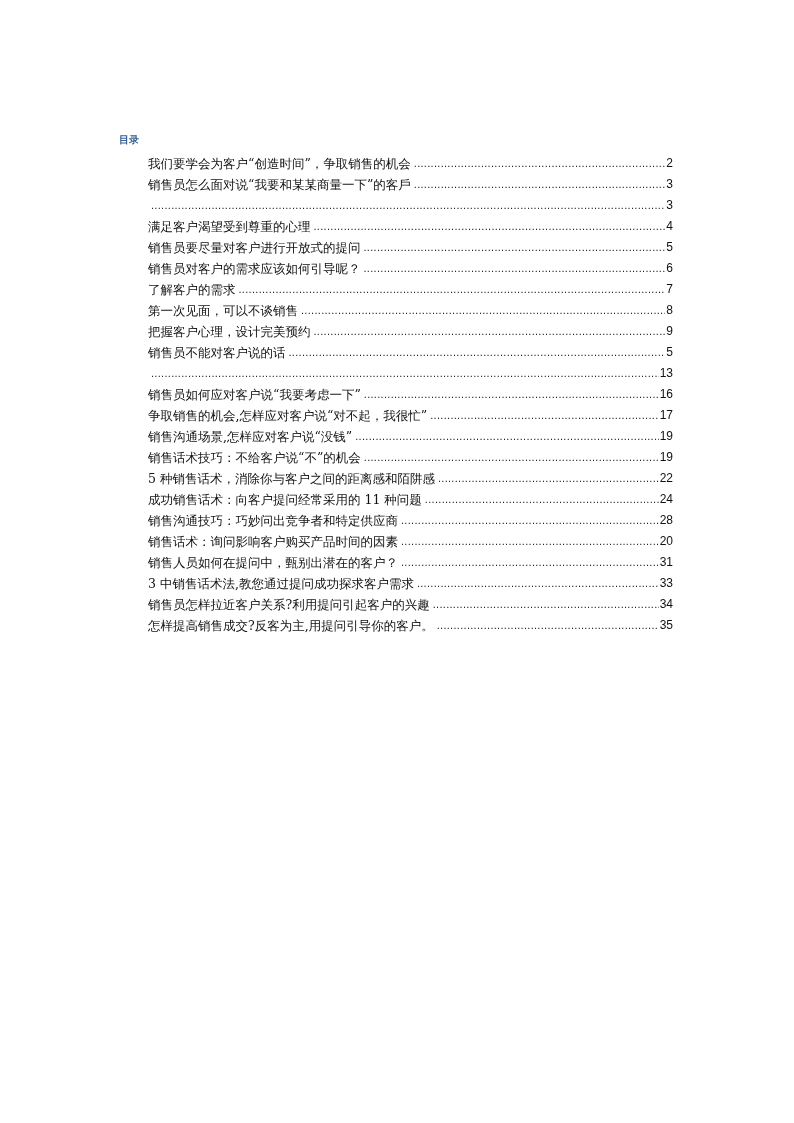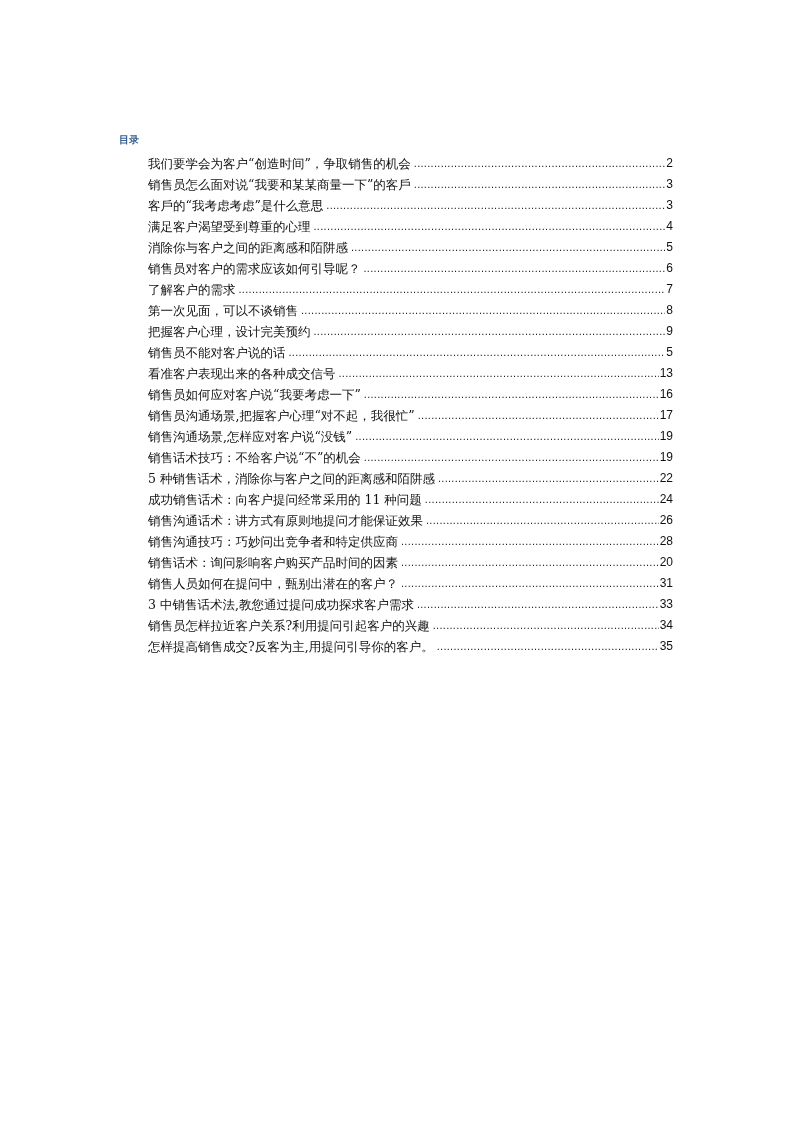--- a/index.html
+++ b/index.html
@@ -85,31 +85,30 @@
         <span class="toc-title">我们要学会为客户“创造时间”，争取销售的机会</span>
         <span class="toc-leader"></span>
         <span class="toc-page">2</span>
       </li>
     <li class="toc-item">
         <span class="toc-title">销售员怎么面对说“我要和某某商量一下”的客戶</span>
         <span class="toc-leader"></span>
         <span class="toc-page">3</span>
       </li>
     <li class="toc-item">
-        <span class="toc-title">客戶的“我考虑考虑”是什么意思</span>
         <span class="toc-leader"></span>
         <span class="toc-page">3</span>
       </li>
     <li class="toc-item">
         <span class="toc-title">满足客户渴望受到尊重的心理</span>
         <span class="toc-leader"></span>
         <span class="toc-page">4</span>
       </li>
     <li class="toc-item">
-        <span class="toc-title">消除你与客户之间的距离感和陌阱感</span>
+        <span class="toc-title">销售员要尽量对客户进行开放式的提问</span>
         <span class="toc-leader"></span>
         <span class="toc-page">5</span>
       </li>
     <li class="toc-item">
         <span class="toc-title">销售员对客户的需求应该如何引导呢？</span>
         <span class="toc-leader"></span>
         <span class="toc-page">6</span>
       </li>
     <li class="toc-item">
         <span class="toc-title">了解客户的需求</span>
@@ -125,31 +124,30 @@
         <span class="toc-title">把握客户心理，设计完美预约</span>
         <span class="toc-leader"></span>
         <span class="toc-page">9</span>
       </li>
     <li class="toc-item">
         <span class="toc-title">销售员不能对客户说的话</span>
         <span class="toc-leader"></span>
         <span class="toc-page">5</span>
       </li>
     <li class="toc-item">
-        <span class="toc-title">看准客户表现出来的各种成交信号</span>
         <span class="toc-leader"></span>
         <span class="toc-page">13</span>
       </li>
     <li class="toc-item">
         <span class="toc-title">销售员如何应对客户说“我要考虑一下”</span>
         <span class="toc-leader"></span>
         <span class="toc-page">16</span>
       </li>
     <li class="toc-item">
-        <span class="toc-title">销售员沟通场景,把握客户心理“对不起，我很忙”</span>
+        <span class="toc-title">争取销售的机会,怎样应对客户说“对不起，我很忙”</span>
         <span class="toc-leader"></span>
         <span class="toc-page">17</span>
       </li>
     <li class="toc-item">
         <span class="toc-title">销售沟通场景,怎样应对客户说“没钱”</span>
         <span class="toc-leader"></span>
         <span class="toc-page">19</span>
       </li>
     <li class="toc-item">
         <span class="toc-title">销售话术技巧：不给客户说“不”的机会</span>
@@ -158,25 +156,20 @@
       </li>
     <li class="toc-item">
         <span class="toc-title">5 种销售话术，消除你与客户之间的距离感和陌阱感</span>
         <span class="toc-leader"></span>
         <span class="toc-page">22</span>
       </li>
     <li class="toc-item">
         <span class="toc-title">成功销售话术：向客户提问经常采用的 11 种问题</span>
         <span class="toc-leader"></span>
         <span class="toc-page">24</span>
-      </li>
-    <li class="toc-item">
-        <span class="toc-title">销售沟通话术：讲方式有原则地提问才能保证效果</span>
-        <span class="toc-leader"></span>
-        <span class="toc-page">26</span>
       </li>
     <li class="toc-item">
         <span class="toc-title">销售沟通技巧：巧妙问出竞争者和特定供应商</span>
         <span class="toc-leader"></span>
         <span class="toc-page">28</span>
       </li>
     <li class="toc-item">
         <span class="toc-title">销售话术：询问影响客户购买产品时间的因素</span>
         <span class="toc-leader"></span>
         <span class="toc-page">20</span>

